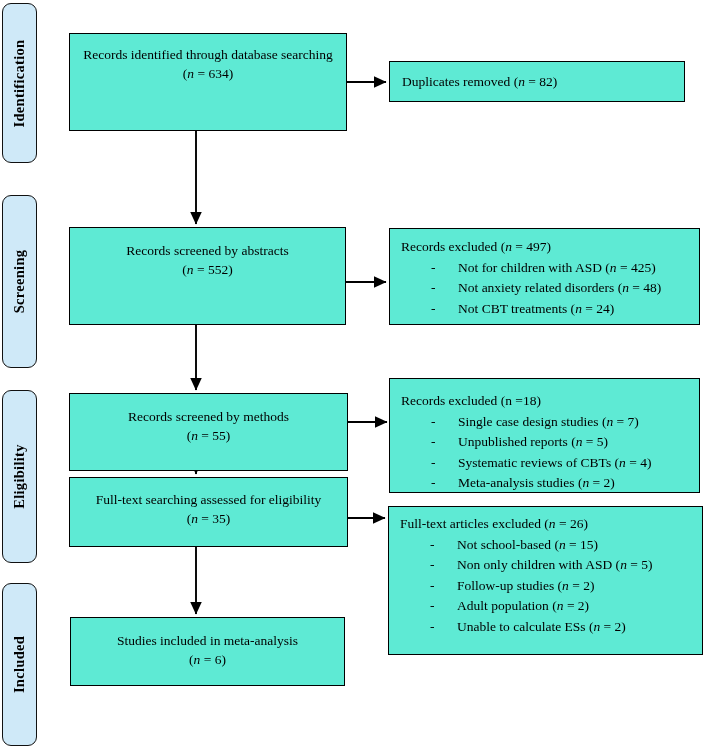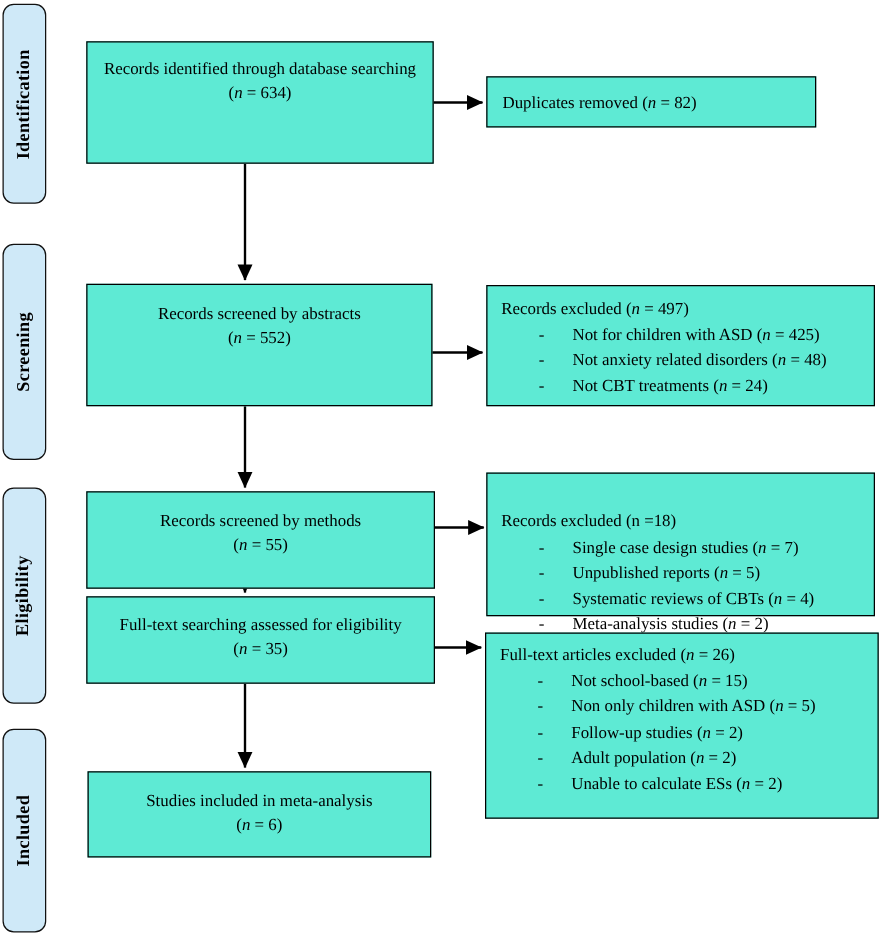--- a/index.html
+++ b/index.html
@@ -139,41 +139,41 @@
     </div>
   </div>
 
   <div class="fbox" style="left:70px; top:617px; width:275px; height:69px;">
     <div class="center-text" style="padding-top:13px;">
       <div>Studies included in meta-analysis</div>
       <div>(<i>n</i> = 6)</div>
     </div>
   </div>
 
-  <div class="fbox vcenter" style="left:389px; top:61px; width:264px; height:41px;">
+  <div class="fbox vcenter" style="left:389px; top:61px; width:296px; height:41px;">
     <div class="left-text">Duplicates removed (<i>n</i> = 82)</div>
   </div>
 
   <div class="fbox exc" style="left:389px; top:228px; width:311px; height:97px;">
     <div>Records excluded (<i>n</i> = 497)</div>
     <div class="bullet">
       <span class="dash">-</span>
       <span class="btxt">Not for children with ASD (<i>n</i> = 425)</span>
     </div>
     <div class="bullet">
       <span class="dash">-</span>
       <span class="btxt">Not anxiety related disorders (<i>n</i> = 48)</span>
     </div>
     <div class="bullet">
       <span class="dash">-</span>
       <span class="btxt">Not CBT treatments (<i>n</i> = 24)</span>
     </div>
   </div>
 
-  <div class="fbox exc" style="left:389px; top:378px; width:311px; height:115px; padding-top:28px;">
+  <div class="fbox exc" style="left:389px; top:378px; width:311px; height:115px; padding-top:12px;">
     <div>Records excluded (n =18)</div>
     <div class="bullet">
       <span class="dash">-</span>
       <span class="btxt">Single case design studies (<i>n</i> = 7)</span>
     </div>
     <div class="bullet">
       <span class="dash">-</span>
       <span class="btxt">Unpublished reports (<i>n</i> = 5)</span>
     </div>
     <div class="bullet">

